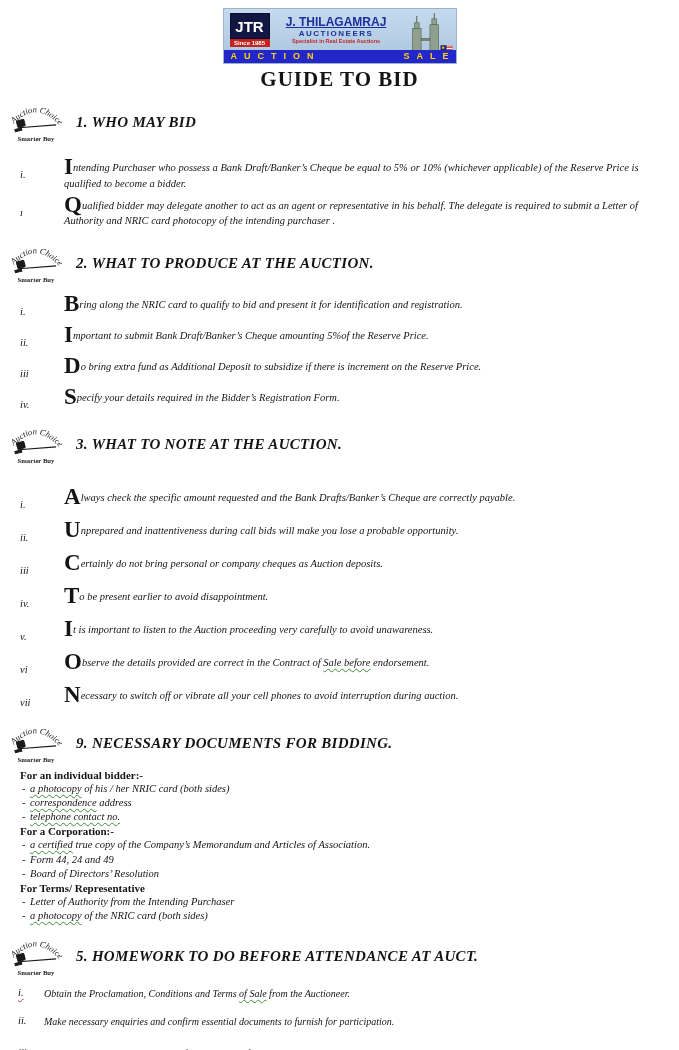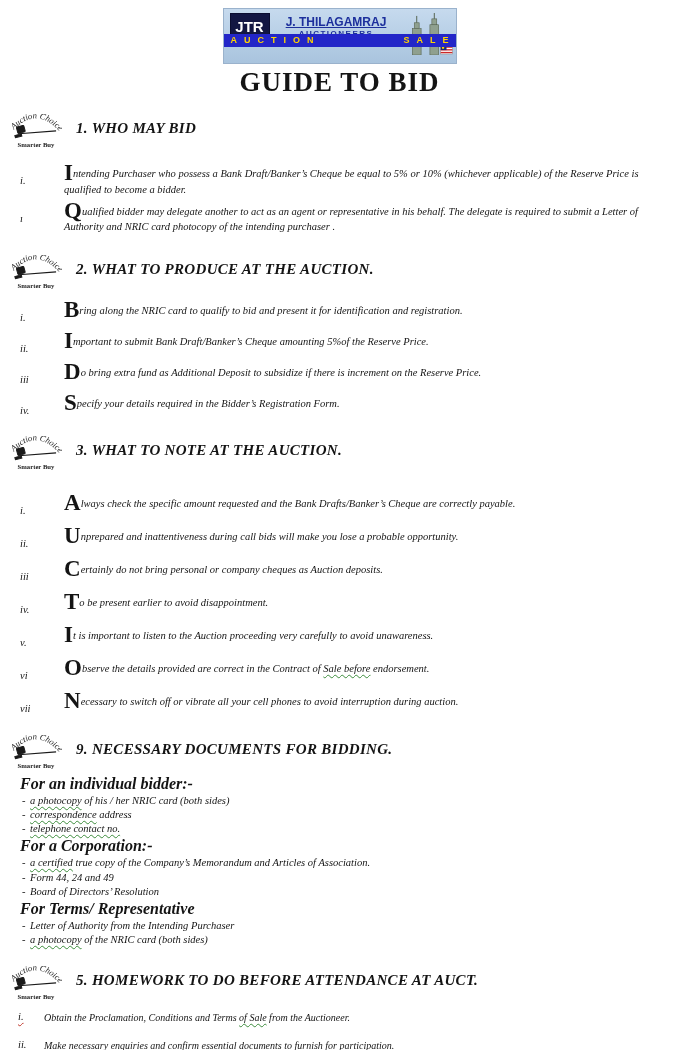--- a/index.html
+++ b/index.html
@@ -14,48 +14,48 @@
   .jtr-block{width:40px;margin-right:4px;flex:0 0 auto;}
   .jtr-text{background:#121642;color:#fff;font-weight:bold;font-size:15px;text-align:center;
     padding:4px 0 3px;border:1px solid #0a0d30;font-family:"Liberation Sans",sans-serif;}
   .jtr-since{background:#c32420;color:#fff;font-size:6px;text-align:center;padding:1px 0;
     font-weight:bold;font-family:"Liberation Sans",sans-serif;}
   .org-block{flex:1;text-align:center;padding-top:2px;}
   .org-name{color:#1c2f9c;font-weight:bold;font-size:12px;font-family:"Liberation Sans",sans-serif;white-space:nowrap;text-decoration:underline;}
   .org-sub{color:#1c2f9c;font-weight:bold;font-size:8px;letter-spacing:1.5px;font-family:"Liberation Sans",sans-serif;}
   .org-tag{color:#c32420;font-weight:bold;font-size:5.5px;font-family:"Liberation Sans",sans-serif;white-space:nowrap;}
   .towers-svg{width:54px;height:42px;flex:0 0 auto;}
-  .banner-bar{position:absolute;left:0;right:0;bottom:16px;height:13px;background:#2326c8;
+  .banner-bar{position:absolute;left:0;right:0;bottom:0;height:13px;background:#2326c8;
     display:flex;justify-content:space-between;align-items:center;padding:0 7px;}
   .bar-word{color:#ffd400;font-weight:bold;font-size:9px;letter-spacing:7px;
     font-family:"Liberation Sans",sans-serif;line-height:1;}
   .bar-word.last{margin-right:-7px;}
   
-  .page-title{text-align:center;font-size:27px;font-weight:bold;letter-spacing:1px;margin-top:3px;}
+  .page-title{text-align:center;font-size:21px;font-weight:bold;letter-spacing:1px;margin-top:3px;}
   
   .sect-head{display:flex;align-items:center;margin-left:4px;}
   .stamp{width:64px;height:44px;flex:0 0 auto;}
   .stamp-arc{font-size:9px;font-style:italic;fill:#1a1a1a;font-family:"Liberation Serif",serif;}
   .stamp-sub{font-size:7px;font-weight:bold;fill:#1a1a1a;font-family:"Liberation Serif",serif;}
   .sect-title{font-size:15px;font-style:italic;font-weight:bold;margin:0 0 0 8px;letter-spacing:0.3px;white-space:nowrap;}
   .mt8{margin-top:8px}.mt12{margin-top:12px}.mt2{margin-top:2px}
   
   .items{margin-top:14px;}
   .items.s1{margin-top:16px}.items.s2{margin-top:12px}.items.s3{margin-top:24px}.items.s5{margin-top:8px}
   .item{display:flex;}
   .s1 .item{margin-bottom:6px}.s2 .item{margin-bottom:11px}
   .s3 .item{margin-bottom:13px}.s5 .item{margin-bottom:13px}
   .marker{flex:0 0 64px;padding-left:20px;box-sizing:border-box;font-style:italic;font-size:10.5px;padding-top:9px;}
   .s5 .marker{flex:0 0 44px;padding-left:18px;padding-top:1px;}
   .itext{flex:1;font-style:italic;font-size:10.5px;line-height:1.5;padding-right:10px;}
   .s5 .itext{font-size:10px;line-height:1.5;}
   .dropcap{font-size:23px;font-weight:bold;font-style:normal;line-height:0;vertical-align:-3px;}
   
   .groups{margin-top:4px;}
-  .grp-h{font-size:16px;font-style:italic;font-weight:bold;margin:2px 0 1px 20px;}
+  .grp-h{font-size:11px;font-weight:bold;margin:2px 0 1px 20px;}
   .dash-item{display:flex;line-height:1.25;margin-bottom:1px;}
   .dash{flex:0 0 30px;padding-left:22px;box-sizing:border-box;font-style:italic;font-size:10.5px;}
   .dtext{flex:1;font-style:italic;font-size:10.5px;}
   
   .sq{text-decoration-line:underline;text-decoration-style:wavy;text-decoration-color:#3c8c3c;
       text-decoration-thickness:1px;text-underline-offset:2px;}
   .mred{text-decoration-line:underline;text-decoration-style:wavy;text-decoration-color:#c03a2e;
       text-decoration-thickness:1px;text-underline-offset:2px;}
 </style>
 </head>

